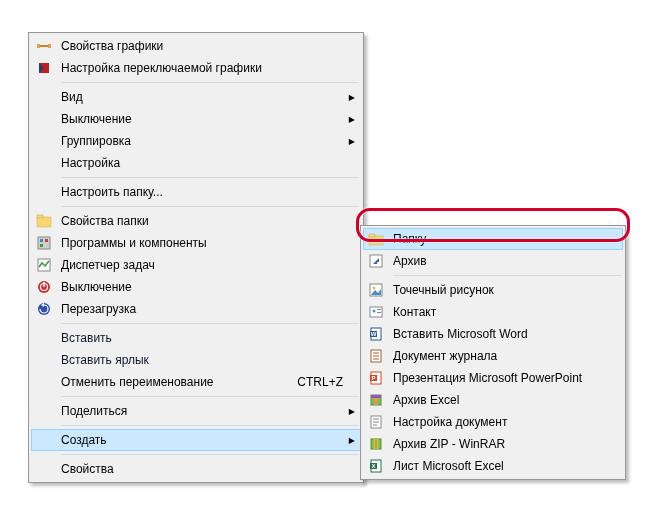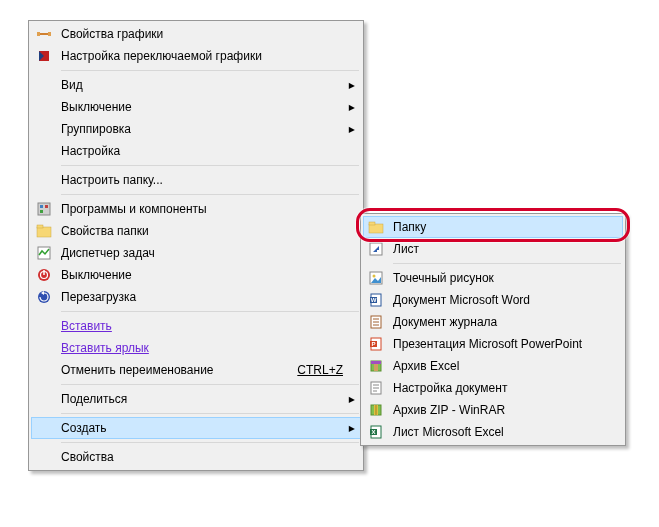--- a/index.html
+++ b/index.html
@@ -10,20 +10,21 @@
     width: 659px;
     height: 527px;
     position: relative;
   }
   .menu {
     position: absolute;
     background: #f0f0f0;
     border: 1px solid #979797;
     box-shadow: 3px 3px 3px rgba(0,0,0,0.25);
     padding: 2px;
+    margin-top: 12px;
   }
   .menu.main {
     left: 28px;
     top: 20px;
     width: 330px;
   }
   .menu.sub {
     left: 360px;
     top: 213px;
     width: 260px;
@@ -55,31 +56,29 @@
     justify-content: center;
   }
   .item .label {
     flex: 1;
     color: #000;
     white-space: nowrap;
   }
   .item .shortcut {
     color: #000;
     margin-left: 20px;
-    text-decoration: underline;
   }
   .item .arrow {
     position: absolute;
     right: 6px;
     font-size: 8px;
     color: #000;
   }
   .item.disabled .label {
-    color: #6d28d9;
-    text-decoration: underline;
+    color: #0f172a;
   }
   .item.hover {
     background: #cce8ff;
     border: 1px solid #99d1ff;
     height: 20px;
     padding-left: 29px;
     padding-right: 17px;
     justify-content: center;
   }
   .item.hover .icon { left: 3px; }
@@ -146,40 +145,40 @@
 
   <div class="item">
     <span class="label">Настроить папку...</span>
   </div>
 
   <div class="sep"></div>
 
   <div class="item">
     <span class="icon">
         <svg width="16" height="16">
+          <rect x="1" y="4" width="14" height="10" fill="#f7d774" stroke="#c9a843" stroke-width="0.5"></rect>
+          <rect x="1" y="2" width="6" height="3" fill="#f7d774" stroke="#c9a843" stroke-width="0.5"></rect>
+        </svg>
+      </span>
+    <span class="label">Свойства папки</span>
+  </div>
+  <div class="item">
+    <span class="icon">
+        <svg width="16" height="16">
           <rect x="2" y="2" width="12" height="12" fill="#d0d0d0" stroke="#888"></rect>
           <rect x="4" y="4" width="3" height="3" fill="#4080c0"></rect>
           <rect x="9" y="4" width="3" height="3" fill="#c04040"></rect>
           <rect x="4" y="9" width="3" height="3" fill="#40a040"></rect>
         </svg>
       </span>
     <span class="label">Программы и компоненты</span>
   </div>
   <div class="item">
     <span class="icon">
         <svg width="16" height="16">
-          <rect x="1" y="4" width="14" height="10" fill="#f7d774" stroke="#c9a843" stroke-width="0.5"></rect>
-          <rect x="1" y="2" width="6" height="3" fill="#f7d774" stroke="#c9a843" stroke-width="0.5"></rect>
-        </svg>
-      </span>
-    <span class="label">Свойства папки</span>
-  </div>
-  <div class="item">
-    <span class="icon">
-        <svg width="16" height="16">
           <rect x="2" y="2" width="12" height="12" fill="#fff" stroke="#888"></rect>
           <polyline points="3,10 6,6 9,9 13,4" fill="none" stroke="#30a030" stroke-width="1.5"></polyline>
         </svg>
       </span>
     <span class="label">Диспетчер задач</span>
   </div>
   <div class="item">
     <span class="icon">
         <svg width="16" height="16">
           <circle cx="8" cy="8" r="6" fill="#d03030"></circle>
@@ -246,44 +245,55 @@
       </span>
     <span class="label">Папку</span>
   </div>
   <div class="item">
     <span class="icon">
         <svg width="16" height="16">
           <rect x="2" y="2" width="12" height="12" fill="#fff" stroke="#888"></rect>
           <polygon points="5,11 11,5 11,9 9,9 9,11" fill="#3060b0"></polygon>
         </svg>
       </span>
-    <span class="label">Лист</span>
+    <span class="label">Архив</span>
   </div>
 
   <div class="sep"></div>
 
   <div class="item">
     <span class="icon">
         <svg width="16" height="16">
           <rect x="2" y="2" width="12" height="12" fill="#fff" stroke="#888"></rect>
           <circle cx="6" cy="6" r="1.5" fill="#e0c040"></circle>
           <polygon points="3,13 7,8 10,11 13,7 13,13" fill="#4090d0"></polygon>
         </svg>
       </span>
     <span class="label">Точечный рисунок</span>
   </div>
   <div class="item">
     <span class="icon">
         <svg width="16" height="16">
+          <rect x="2" y="3" width="12" height="10" fill="#fff" stroke="#888"></rect>
+          <circle cx="6" cy="7" r="1.5" fill="#4090d0"></circle>
+          <rect x="9" y="5" width="4" height="1" fill="#888"></rect>
+          <rect x="9" y="8" width="4" height="1" fill="#888"></rect>
+        </svg>
+      </span>
+    <span class="label">Контакт</span>
+  </div>
+  <div class="item">
+    <span class="icon">
+        <svg width="16" height="16">
           <rect x="3" y="2" width="10" height="12" fill="#fff" stroke="#2b579a"></rect>
           <rect x="2" y="5" width="7" height="6" fill="#2b579a"></rect>
           <text x="5.5" y="10" font-size="6" fill="#fff" text-anchor="middle" font-weight="bold">W</text>
         </svg>
       </span>
-    <span class="label">Документ Microsoft Word</span>
+    <span class="label">Вставить Microsoft Word</span>
   </div>
   <div class="item">
     <span class="icon">
         <svg width="16" height="16">
           <rect x="3" y="2" width="10" height="12" fill="#fff" stroke="#a06030"></rect>
           <line x1="5" y1="5" x2="11" y2="5" stroke="#a06030"></line>
           <line x1="5" y1="8" x2="11" y2="8" stroke="#a06030"></line>
           <line x1="5" y1="11" x2="11" y2="11" stroke="#a06030"></line>
         </svg>
       </span>

